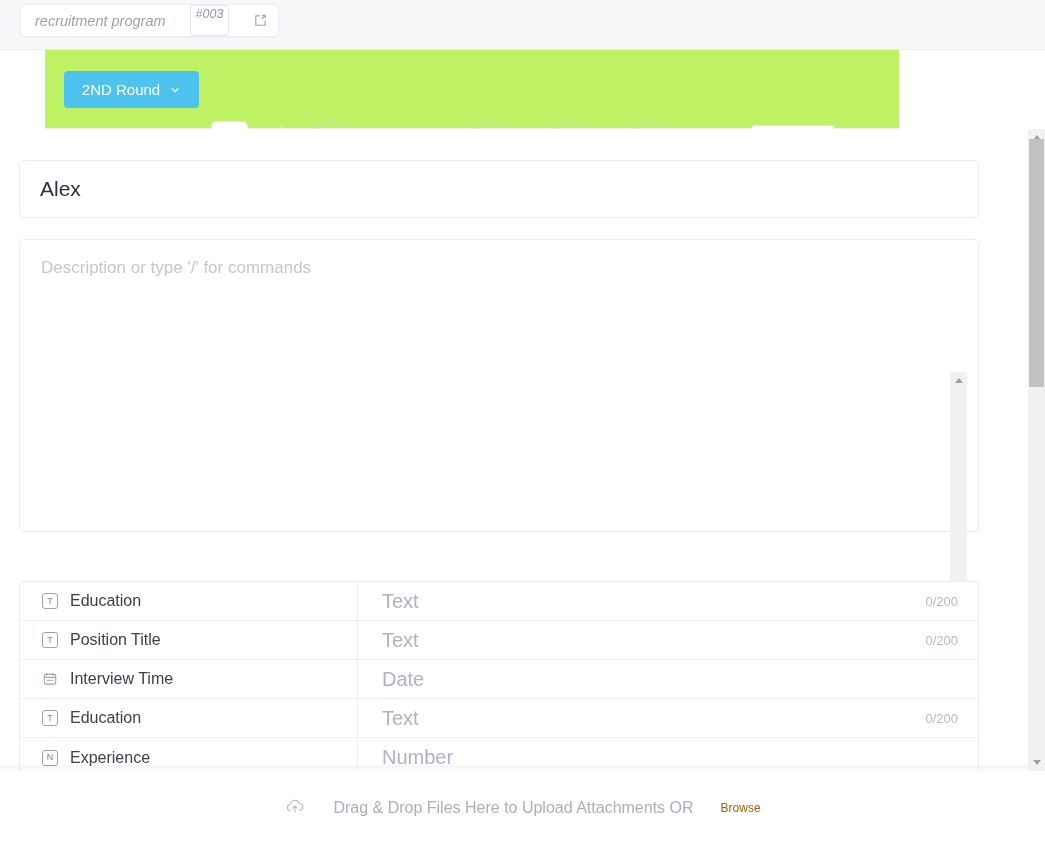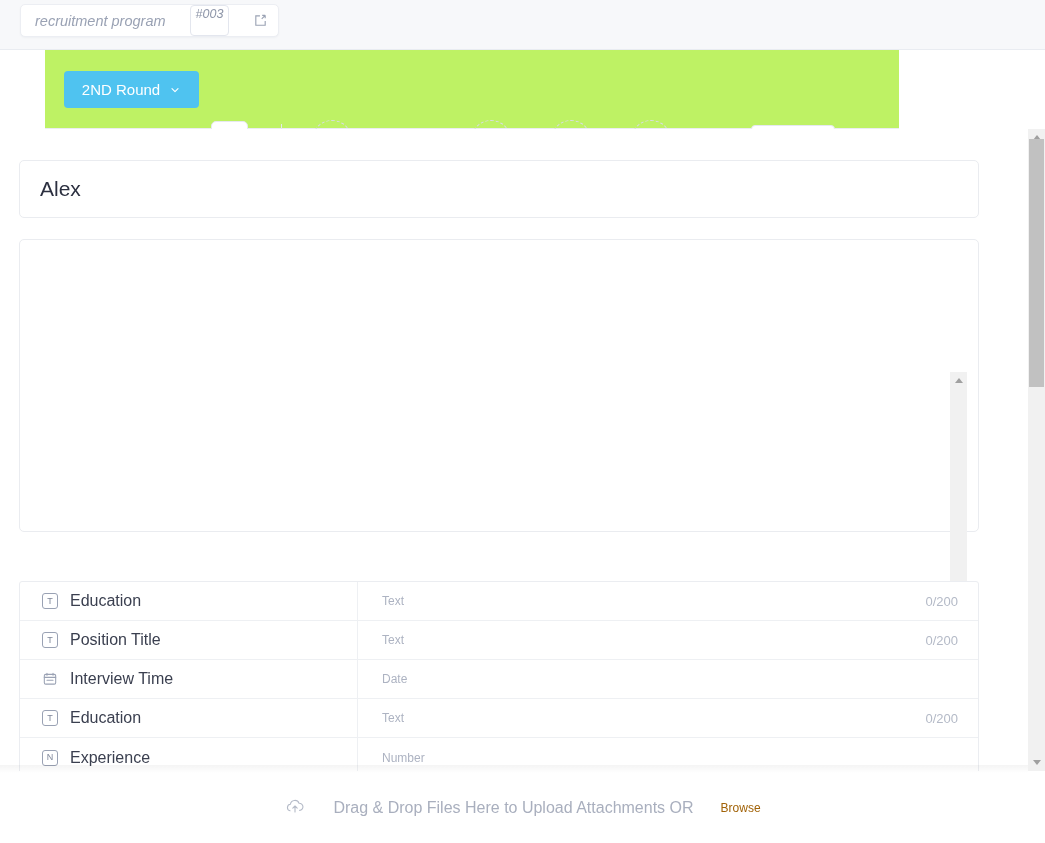--- a/index.html
+++ b/index.html
@@ -163,21 +163,21 @@
     display: flex; align-items: center; gap: 11px;
     padding-left: 21px;
     border-right: 1px solid #eef0f3;
   }
   .fname .label { font-size: 16px; color: #3a3f4f; }
   .fval {
     flex: 1;
     display: flex; align-items: center; justify-content: space-between;
     padding: 0 20px 0 24px;
   }
-  .fval .ph { font-size: 12px; color: #adb3c2; }
+  .fval .ph { font-size: 20px; color: #adb3c2; }
   .fval .cnt { font-size: 13px; color: #b4bac7; }
   .type-ico {
     width: 18px; height: 18px;
     display: flex; align-items: center; justify-content: center;
     color: #9aa2b4;
   }
   .ibox {
     width: 16px; height: 16px;
     border: 1.4px solid #9aa2b4; border-radius: 3px;
     display: flex; align-items: center; justify-content: center;
@@ -326,20 +326,21 @@
   </div>
 </div>
 
 <div class="body-scroll">
 
   <div class="card-title">
     <span class="value">Alex</span>
   </div>
 
   <div class="card-desc">
+    <span class="desc-placeholder">Description or type '/' for commands</span>
 
     <div class="inner-sb">
       <span class="arrow up">
           <i class="tri-up"></i>
         </span>
       <span class="arrow down">
           <i class="tri-down"></i>
         </span>
     </div>
   </div>

